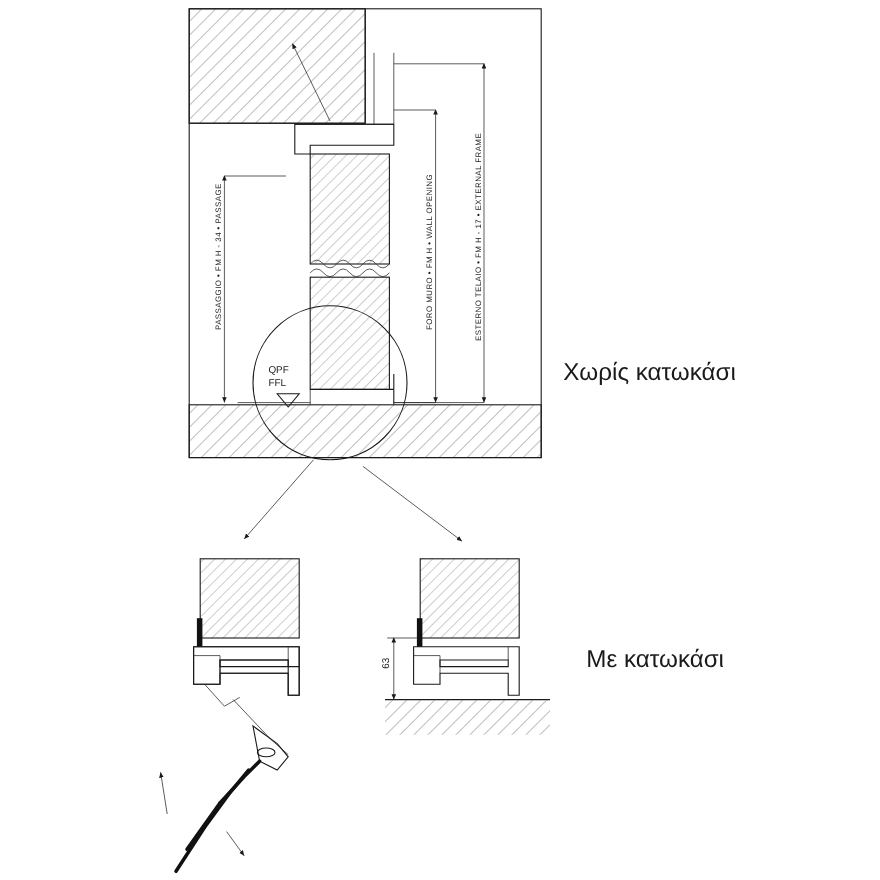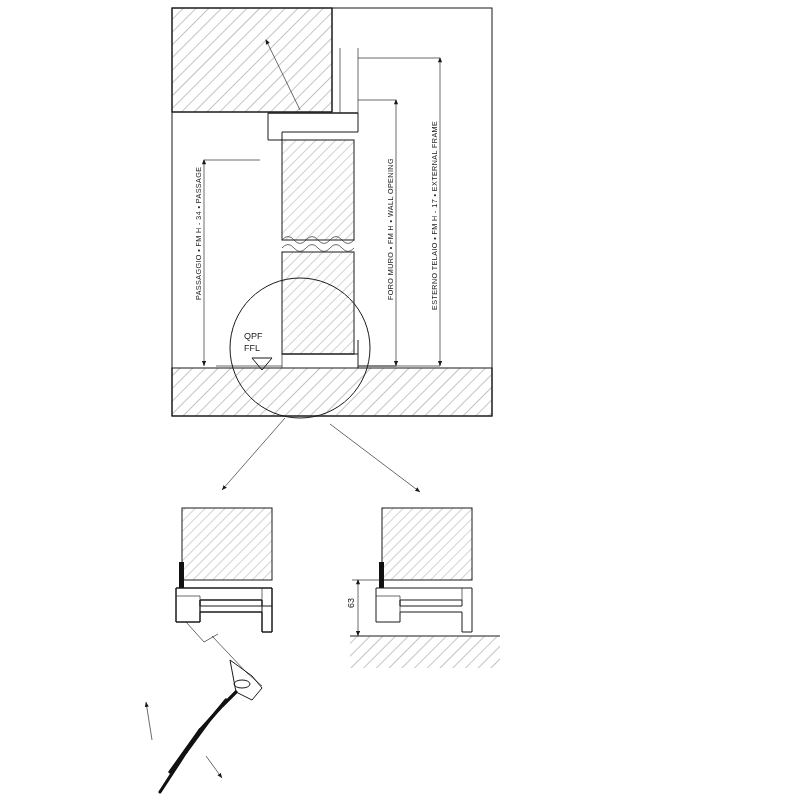--- a/index.html
+++ b/index.html
@@ -198,15 +198,17 @@
 
       <line x1="350" y1="636" x2="500" y2="636" class="ln"></line>
       <rect x="350" y="636" width="150" height="32" fill="url(#hatch45)" stroke="none"></rect>
 
       <line x1="358" y1="580" x2="358" y2="636" class="ln-thin" marker-start="url(#arrowStart)" marker-end="url(#arrowEnd)"></line>
       <line x1="352" y1="580" x2="380" y2="580" class="ln-thin"></line>
       <text class="dimtext" transform="translate(354,608) rotate(-90)">63</text>
     </g>
   </svg>
 
-
+  <div class="lbl lbl-greek-top">Χωρίς κατωκάσι</div>
+
+  <div class="lbl lbl-greek-bottom">Με κατωκάσι</div>
 
 </div>
 
 </body></html>

